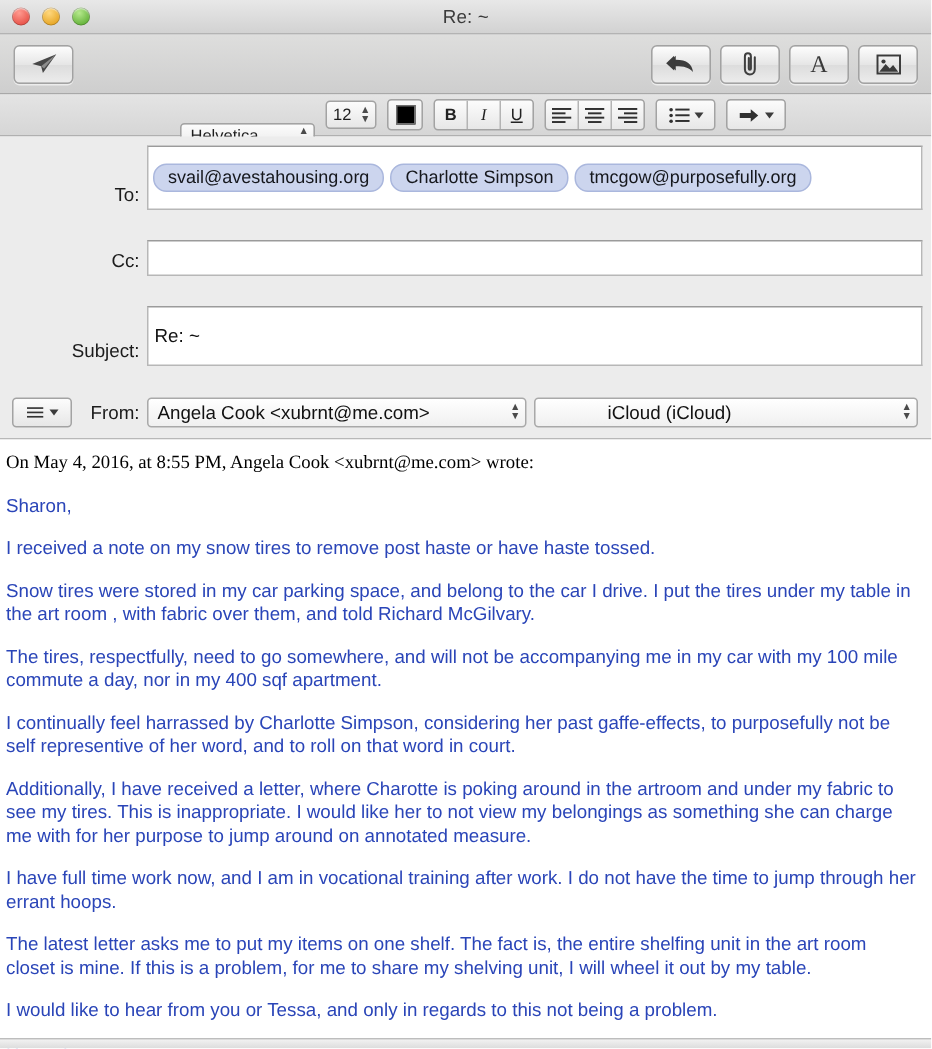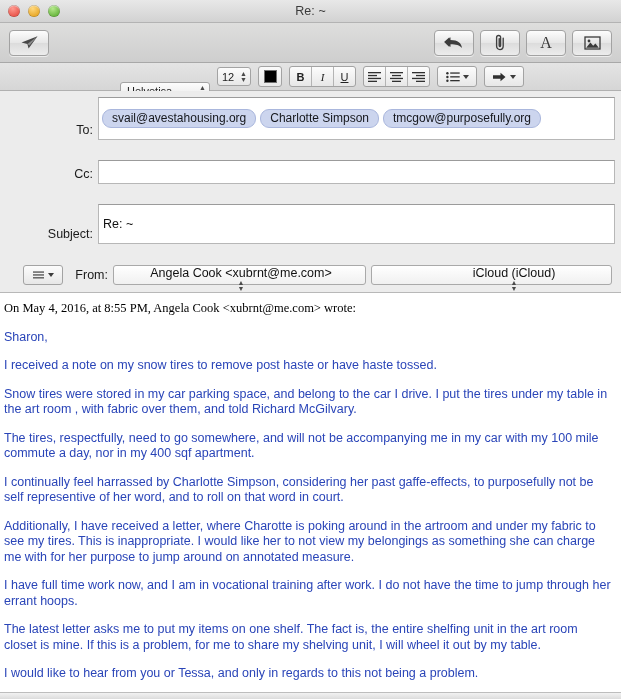--- a/index.html
+++ b/index.html
@@ -167,21 +167,21 @@
     border-bottom: 1px solid #b8b8b8;
     padding: 6px 6px 6px 0;
     box-sizing: border-box;
   }
   .hrow {
     display: flex;
     align-items: flex-end;
     margin-bottom: 20px;
     min-height: 22px;
   }
-  .hrow:last-child { margin-bottom: 0; margin-left: 15px; }
+  .hrow:last-child { margin-bottom: 0; }
   .hlabel {
     width: 98px;
     flex: 0 0 98px;
     text-align: right;
     padding-right: 5px;
     font-size: 12.5px;
     color: #1b1b1b;
     box-sizing: border-box;
     line-height: 20px;
   }
@@ -235,21 +235,20 @@
     height: 20px;
     border: 1px solid #a9a9a9;
     border-radius: 3px;
     background: linear-gradient(to bottom,#ffffff,#f0f0f0);
     display: flex; align-items: center; justify-content: space-between;
     padding: 0 3px 0 6px;
     font-size: 12.5px;
     color: #111;
     box-sizing: border-box;
     cursor: default;
-    flex-direction: column;
   }
   .select-from { flex: 0 0 253px; margin-right: 5px; }
   .select-acct { flex: 1 1 auto; margin-right: 3px; padding-left: 48px; }
 
   
   .bodyarea {
     flex: 1 1 auto;
     background: #ffffff;
     padding: 8px 10px 0 4px;
     box-sizing: border-box;

